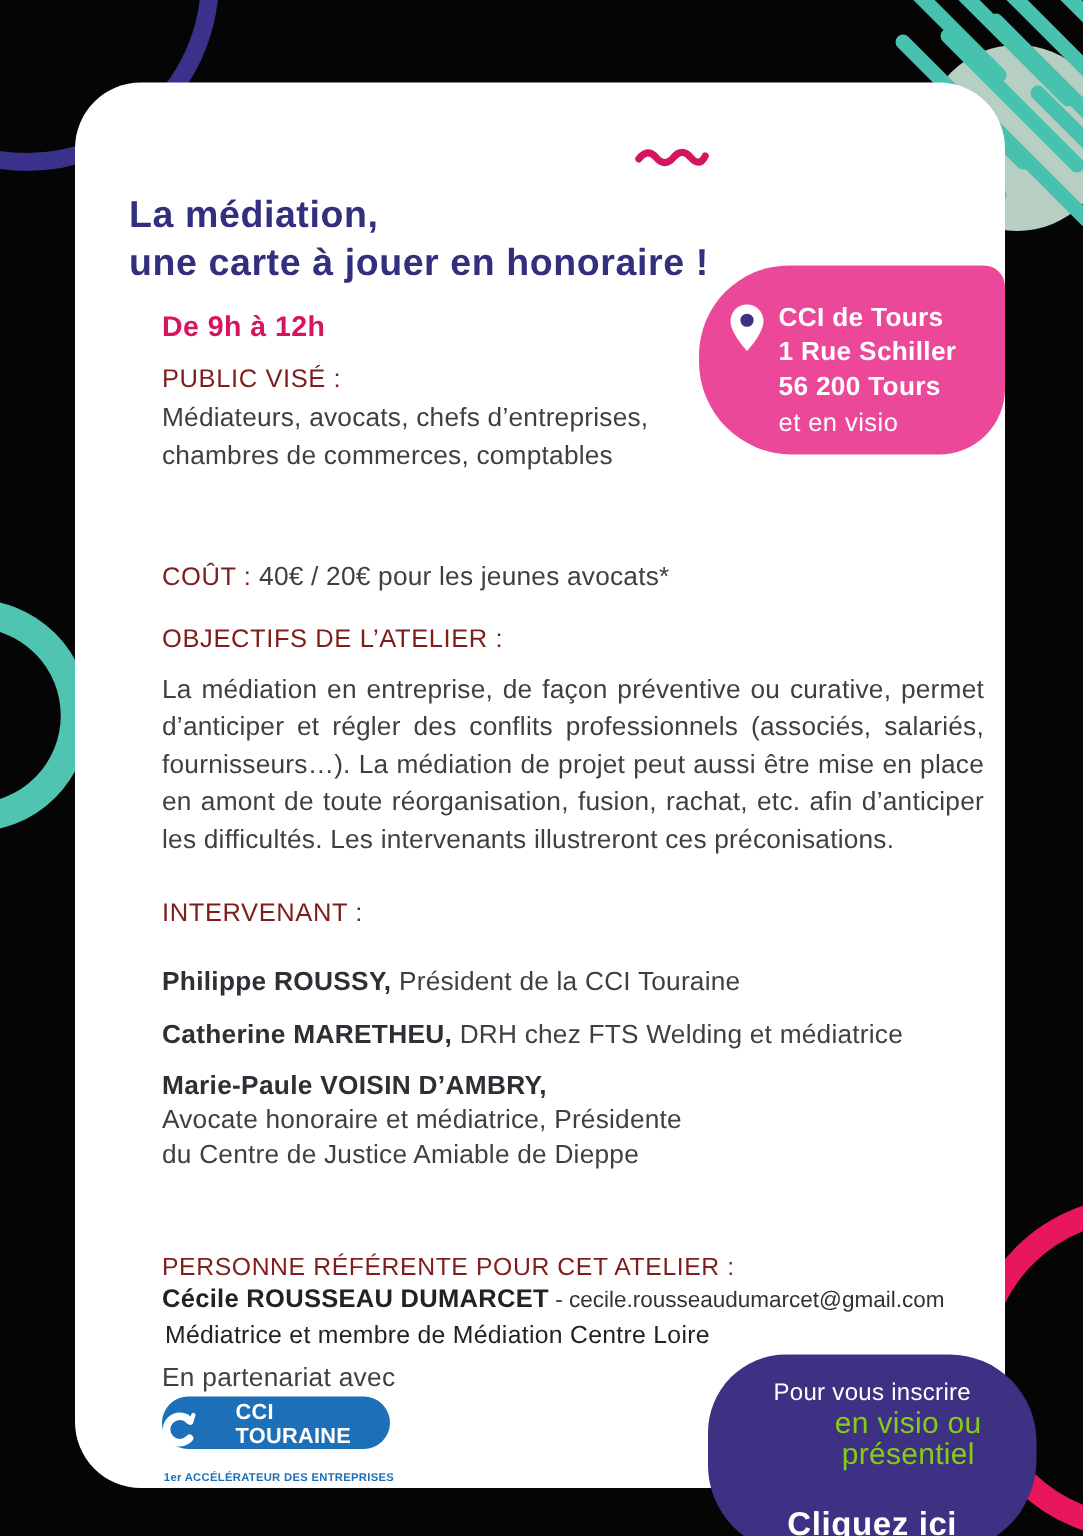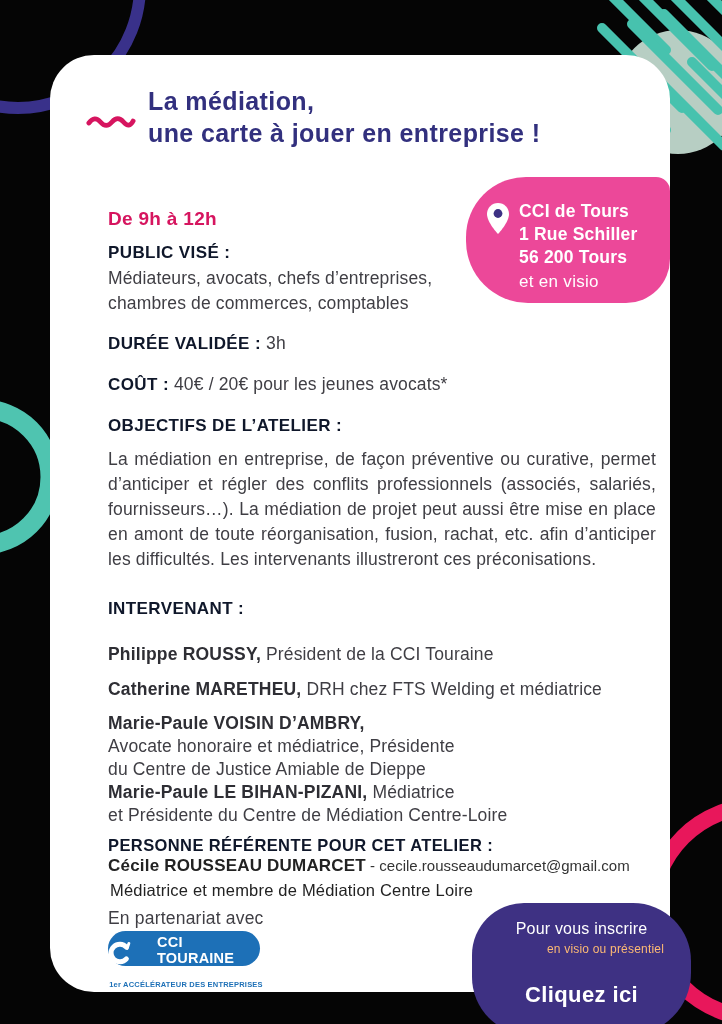--- a/index.html
+++ b/index.html
@@ -4,26 +4,26 @@
 <style>
   html,body{margin:0;padding:0;background:#000;}
   .page{position:relative;width:722px;height:1024px;background:#050505;overflow:hidden;
         font-family:"Liberation Sans",sans-serif;}
   .deco{position:absolute;left:0;top:0;z-index:1;}
   
   .card{position:absolute;left:50px;top:55px;width:620px;height:937px;background:#ffffff;
         border-radius:44px;z-index:2;}
   .abs{position:absolute;}
   
-  .hdr{left:36px;top:30px;display:flex;gap:12px;align-items:center;}
+  .hdr{left:36px;top:30px;display:flex;gap:12px;align-items:flex-end;flex-direction:column;}
   .squiggle{margin-top:10px;flex:0 0 auto;}
   .title{color:#32307e;font-weight:bold;font-size:25px;line-height:32px;letter-spacing:.4px;}
   .date{left:58px;top:110px;color:#d6155f;font-weight:bold;font-size:29px;letter-spacing:.4px;}
   .time{left:58px;top:153px;color:#d6155f;font-weight:bold;font-size:19px;letter-spacing:.3px;}
-  .h{color:#0f172a;font-weight:bold;font-size:17px;letter-spacing:.4px;}
+  .h{color:#7f1d1d;font-weight:normal;font-size:17px;letter-spacing:.4px;}
   .body{color:#3f3e44;font-size:17.5px;line-height:25px;letter-spacing:.15px;}
   .pre{white-space:pre-line;}
   .sec-public{left:58px;top:188px;}
   .sec-public .body{margin-top:3px;}
   .sec-duree{left:58px;top:278px;}
   .sec-cout{left:58px;top:319px;}
   .inline-val{color:#3f3e44;font-weight:normal;font-size:17.5px;letter-spacing:.15px;}
   .sec-obj-h{left:58px;top:361px;}
   .sec-obj-t{left:58px;top:392px;width:548px;text-align:justify;}
   .sec-int-h{left:58px;top:544px;}
@@ -45,21 +45,21 @@
   .loc{position:absolute;left:466px;top:177px;width:204px;height:126px;background:#ec4899;
        border-radius:60px 14px 44px 62px;z-index:3;}
   .loc .pin{position:absolute;left:20px;top:25px;}
   .loc .lines{position:absolute;left:53px;top:23px;color:#fff;font-weight:bold;
               font-size:17.5px;line-height:23px;letter-spacing:.2px;}
   .loc .note{position:absolute;left:53px;top:95px;color:#fff;font-size:17px;letter-spacing:.3px;}
   
   .cta{position:absolute;left:472px;top:903px;width:219px;height:132px;background:#3e3183;
        border-radius:52px 58px 62px 58px;z-index:4;text-align:center;cursor:pointer;}
   .cta .l1{margin-top:15px;color:#fff;font-size:16px;line-height:21px;letter-spacing:.2px;}
-  .cta .l2{color:#fdba74;font-size:12px;line-height:21px;letter-spacing:.2px;margin-left:48px;}
+  .cta .l2{color:#84cc16;font-size:20px;line-height:21px;letter-spacing:.2px;margin-left:48px;}
   .cta .btn{margin-top:22px;color:#fff;font-weight:bold;font-size:22px;letter-spacing:.4px;}
 </style>
 </head>
 <body>
 
 <div class="page">
 
   <svg class="deco" width="722" height="1024" viewBox="0 0 722 1024">
 
     <circle cx="18" cy="-14" r="122" fill="none" stroke="#39318a" stroke-width="12"></circle>
@@ -85,58 +85,51 @@
   </svg>
 
   <div class="card">
 
     <div class="abs hdr">
       <svg class="squiggle" width="50" height="20" viewBox="0 0 52 20">
         <path d="M3,11 Q9,3 15,10 T27,10 T39,10 T49,9" fill="none" stroke="#d6155f" stroke-width="5" stroke-linecap="round"></path>
       </svg>
       <div class="title">
         <div>La médiation,</div>
-        <div>une carte à jouer en entreprise !</div>
+        <div>une carte à jouer en honoraire !</div>
       </div>
     </div>
 
     <div class="abs time">De 9h à 12h</div>
 
     <div class="abs sec-public">
       <div class="h">PUBLIC VISÉ :</div>
       <div class="body pre">Médiateurs, avocats, chefs d’entreprises,
 chambres de commerces, comptables</div>
     </div>
 
-    <div class="abs sec-duree">
-      <span class="h">DURÉE VALIDÉE :</span><span class="inline-val"> 3h</span>
-    </div>
 
     <div class="abs sec-cout">
       <span class="h">COÛT :</span><span class="inline-val"> 40€ / 20€ pour les jeunes avocats*</span>
     </div>
 
     <div class="abs sec-obj-h h">OBJECTIFS DE L’ATELIER :</div>
     <div class="abs sec-obj-t body">La médiation en entreprise, de façon préventive ou curative, permet d’anticiper et régler des conflits professionnels (associés, salariés, fournisseurs…). La médiation de projet peut aussi être mise en place en amont de toute réorganisation, fusion, rachat, etc. afin d’anticiper les difficultés. Les intervenants illustreront ces préconisations.</div>
 
     <div class="abs sec-int-h h">INTERVENANT :</div>
 
     <div class="abs speaker sp1">
       <b>Philippe ROUSSY,</b><span class="pre"> Président de la CCI Touraine</span>
     </div>
     <div class="abs speaker sp2">
       <b>Catherine MARETHEU,</b><span class="pre"> DRH chez FTS Welding et médiatrice</span>
     </div>
     <div class="abs speaker sp3">
       <b style="display:block">Marie-Paule VOISIN D’AMBRY,</b><span class="pre">Avocate honoraire et médiatrice, Présidente
 du Centre de Justice Amiable de Dieppe</span>
-    </div>
-    <div class="abs speaker sp4">
-      <b>Marie-Paule LE BIHAN-PIZANI,</b><span class="pre">  Médiatrice
-et Présidente du Centre de Médiation Centre-Loire</span>
     </div>
 
     <div class="abs sec-pers-h h">PERSONNE RÉFÉRENTE POUR CET ATELIER :</div>
     <div class="abs cecile">
       <b>Cécile ROUSSEAU DUMARCET</b><span class="mail"> - </span><span class="mail">cecile.rousseaudumarcet@gmail.com</span>
     </div>
     <div class="abs medline">Médiatrice et membre de Médiation Centre Loire</div>
 
     <div class="abs partner">En partenariat avec</div>
 

